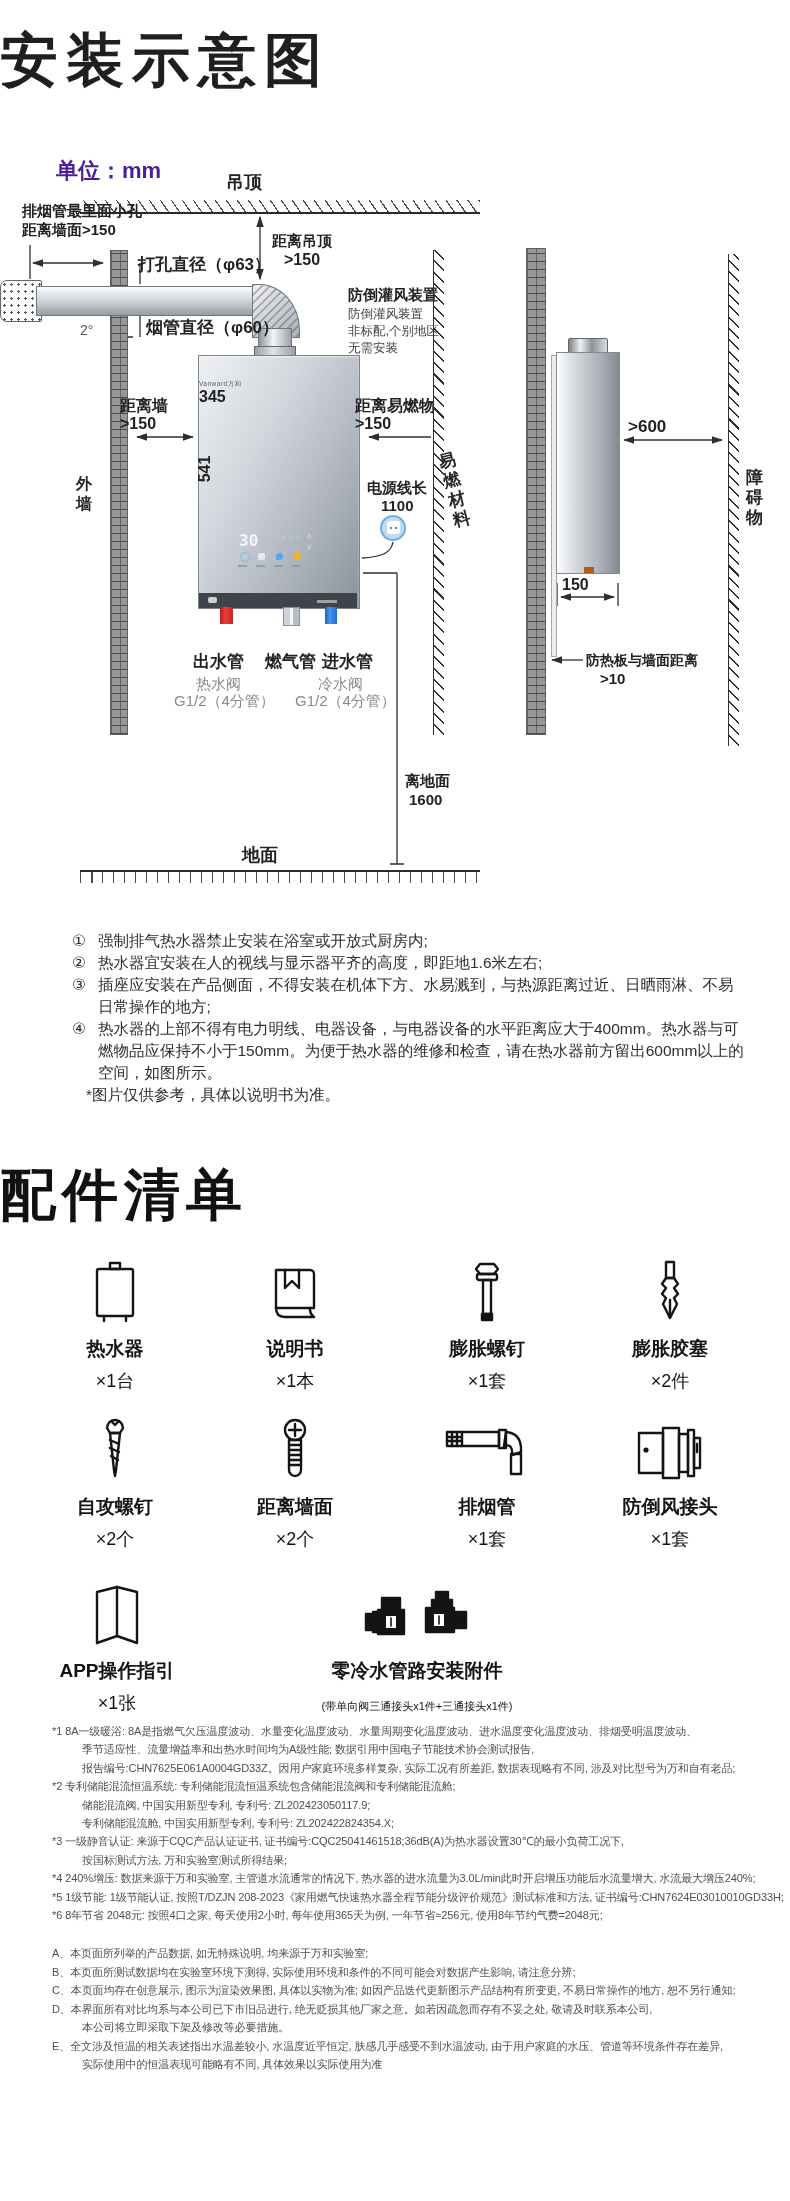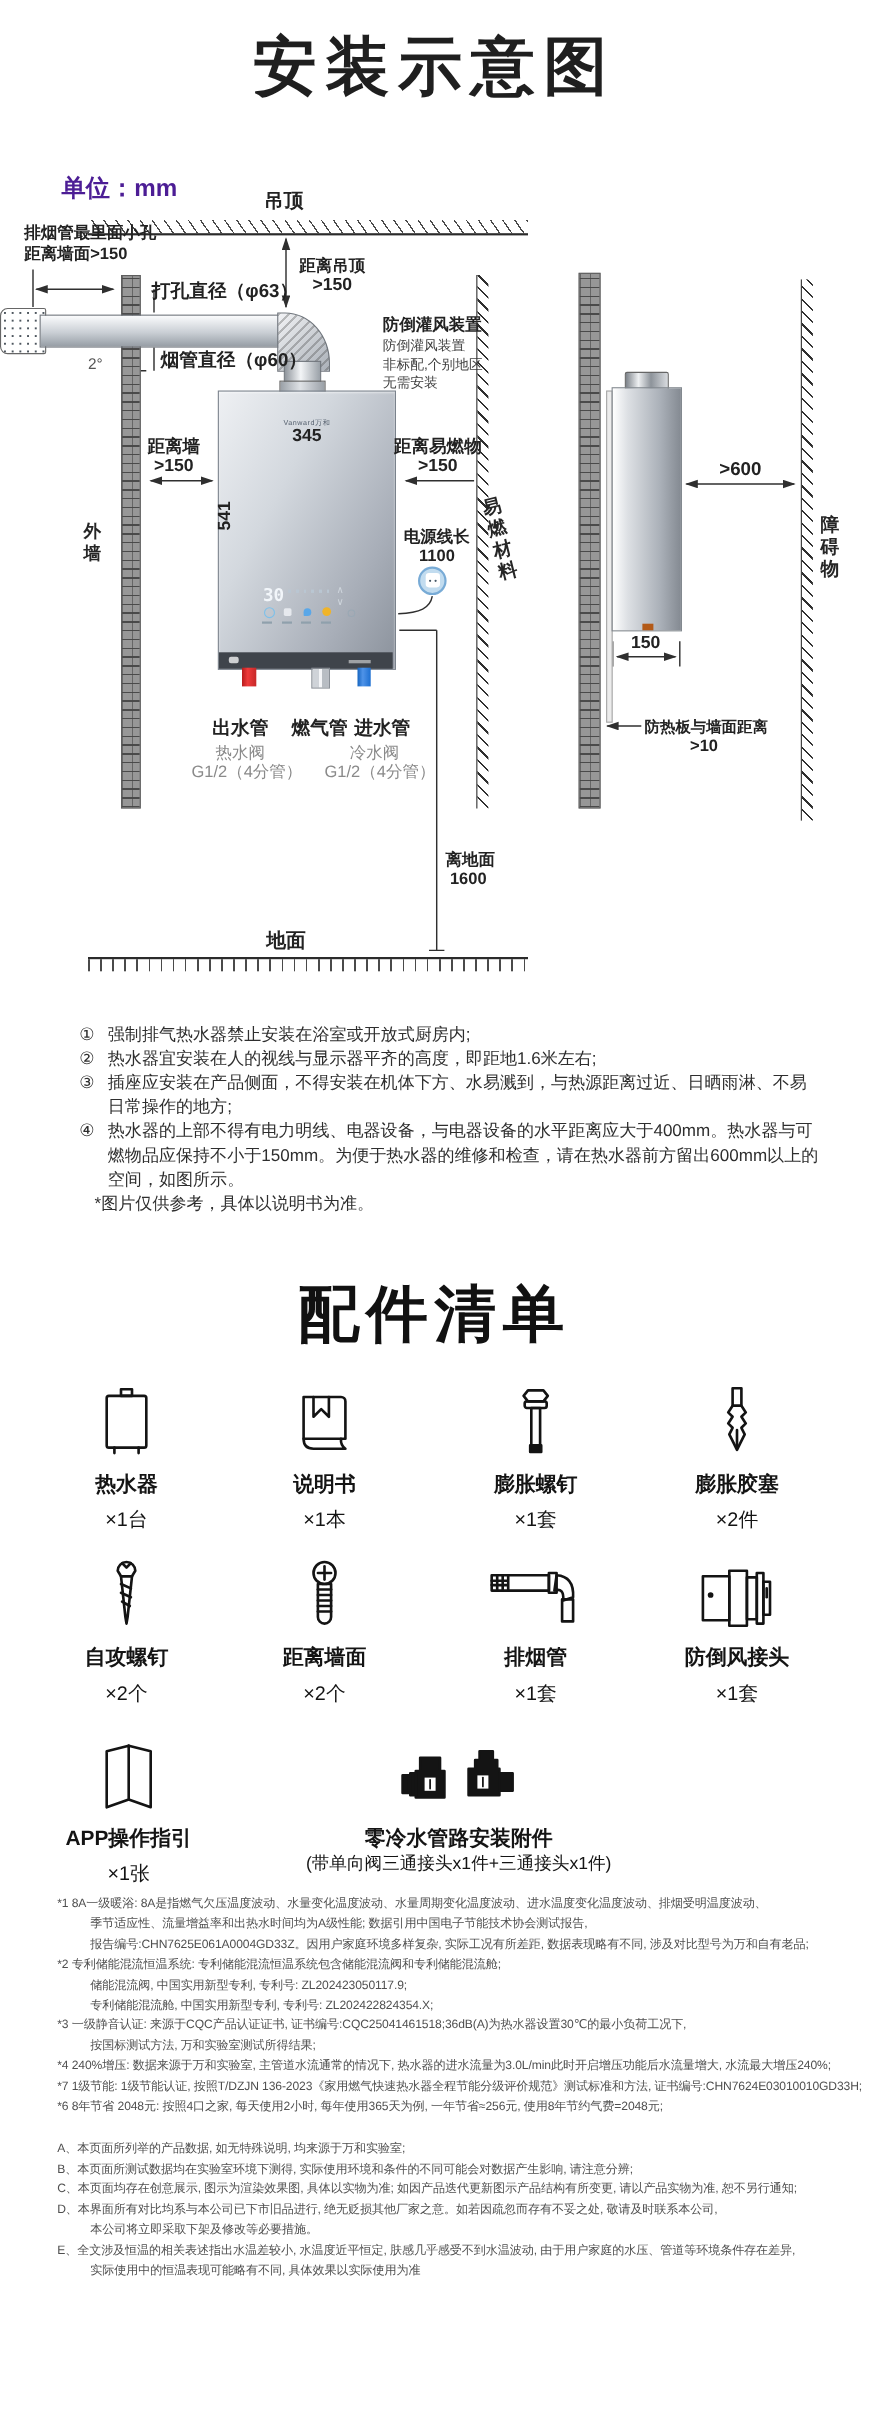--- a/index.html
+++ b/index.html
@@ -1,20 +1,20 @@
 <!DOCTYPE html>
 <html><head>
 <meta charset="utf-8">
 <style>
   html,body{margin:0;padding:0}
   body{width:790px;height:2201px;position:relative;background:#fff;overflow:hidden;
        font-family:"Liberation Sans","DejaVu Sans",sans-serif;color:#222}
   .abs{position:absolute}
   .b{font-weight:bold}
-  .ctr{text-align:center}
+  .ctr{}
   .vtxt{width:20px;line-height:20px;word-break:break-all;font-weight:bold;color:#262626}
   .hatch-band{border-bottom:2px solid #2b2b2b;background:repeating-linear-gradient(55deg,#4a4a4a 0 1.2px,transparent 1.2px 9px)}
   .ground-band{border-top:2px solid #2b2b2b;background:repeating-linear-gradient(90deg,#4a4a4a 0 1.5px,transparent 1.5px 11px)}
   .brick{background-color:#979797;
     background-image:repeating-linear-gradient(0deg,rgba(70,70,70,.95) 0 1.3px,transparent 1.3px 8px),
                      repeating-linear-gradient(90deg,rgba(70,70,70,.6) 0 1.2px,transparent 1.2px 9px);
     border:1px solid #5e5e5e}
   .hatchline{border-left:1.6px solid #2f2f2f;background:repeating-linear-gradient(45deg,transparent 0 6.5px,#2f2f2f 6.5px 8px)}
   .tube-h{background:linear-gradient(180deg,#fbfcfd,#c9ced4 55%,#969da5);border:1px solid #70767d}
   .tube-v{background:linear-gradient(90deg,#8f959c,#f3f5f7 45%,#9aa1a8);border:1px solid #70767d}
@@ -319,35 +319,35 @@
         <line x1="29" y1="28" x2="29" y2="36" stroke="#141414" stroke-width="1.6"></line>
     <rect x="74" y="2" width="12" height="8" fill="#141414"></rect>
     <rect x="70" y="10" width="20" height="8" fill="#141414"></rect>
     <rect x="64" y="18" width="28" height="24" fill="#141414"></rect>
     <rect x="92" y="22" width="12" height="16" fill="#141414"></rect>
     <rect x="72" y="24" width="10" height="12" fill="#fff" stroke="none"></rect>
         <line x1="77" y1="26" x2="77" y2="34" stroke="#141414" stroke-width="1.6"></line>
       </svg>
     </div>
   <div class="p-name">零冷水管路安装附件</div>
-  <div class="p-qty" style="font-size:16px;margin-top:0">(带单向阀三通接头x1件+三通接头x1件)</div>
+  <div class="p-qty" style="font-size:11px;margin-top:15px">(带单向阀三通接头x1件+三通接头x1件)</div>
 </div>
 
 <div class="abs" style="left:52px;top:1722px;width:732px">
   <div class="fn">*1 8A一级暖浴: 8A是指燃气欠压温度波动、水量变化温度波动、水量周期变化温度波动、进水温度变化温度波动、排烟受明温度波动、</div>
   <div class="fn cont">季节适应性、流量增益率和出热水时间均为A级性能; 数据引用中国电子节能技术协会测试报告,</div>
   <div class="fn cont">报告编号:CHN7625E061A0004GD33Z。因用户家庭环境多样复杂, 实际工况有所差距, 数据表现略有不同, 涉及对比型号为万和自有老品;</div>
   <div class="fn">*2 专利储能混流恒温系统: 专利储能混流恒温系统包含储能混流阀和专利储能混流舱;</div>
   <div class="fn cont">储能混流阀, 中国实用新型专利, 专利号: ZL202423050117.9;</div>
   <div class="fn cont">专利储能混流舱, 中国实用新型专利, 专利号: ZL202422824354.X;</div>
   <div class="fn">*3 一级静音认证: 来源于CQC产品认证证书, 证书编号:CQC25041461518;36dB(A)为热水器设置30℃的最小负荷工况下,</div>
   <div class="fn cont">按国标测试方法, 万和实验室测试所得结果;</div>
   <div class="fn">*4 240%增压: 数据来源于万和实验室, 主管道水流通常的情况下, 热水器的进水流量为3.0L/min此时开启增压功能后水流量增大, 水流最大增压240%;</div>
-  <div class="fn">*7 1级节能: 1级节能认证, 按照T/DZJN 136-2023《家用燃气快速热水器全程节能分级评价规范》测试标准和方法, 证书编号:CHN7624E03010010GD33H;</div>
+  <div class="fn">*5 1级节能: 1级节能认证, 按照T/DZJN 208-2023《家用燃气快速热水器全程节能分级评价规范》测试标准和方法, 证书编号:CHN7624E03010010GD33H;</div>
   <div class="fn">*6 8年节省 2048元: 按照4口之家, 每天使用2小时, 每年使用365天为例, 一年节省≈256元, 使用8年节约气费=2048元;</div>
   <div class="fn gap">A、本页面所列举的产品数据, 如无特殊说明, 均来源于万和实验室;</div>
   <div class="fn">B、本页面所测试数据均在实验室环境下测得, 实际使用环境和条件的不同可能会对数据产生影响, 请注意分辨;</div>
-  <div class="fn">C、本页面均存在创意展示, 图示为渲染效果图, 具体以实物为准; 如因产品迭代更新图示产品结构有所变更, 请以产品实物为准, 恕不另行通知;</div>
+  <div class="fn">C、本页面均存在创意展示, 图示为渲染效果图, 具体以实物为准; 如因产品迭代更新图示产品结构有所变更, 不易日常操作的地方, 恕不另行通知;</div>
   <div class="fn">D、本界面所有对比均系与本公司已下市旧品进行, 绝无贬损其他厂家之意。如若因疏忽而存有不妥之处, 敬请及时联系本公司,</div>
   <div class="fn cont">本公司将立即采取下架及修改等必要措施。</div>
   <div class="fn">E、全文涉及恒温的相关表述指出水温差较小, 水温度近平恒定, 肤感几乎感受不到水温波动, 由于用户家庭的水压、管道等环境条件存在差异,</div>
   <div class="fn cont">实际使用中的恒温表现可能略有不同, 具体效果以实际使用为准</div>
 </div>
 
 </body></html>

